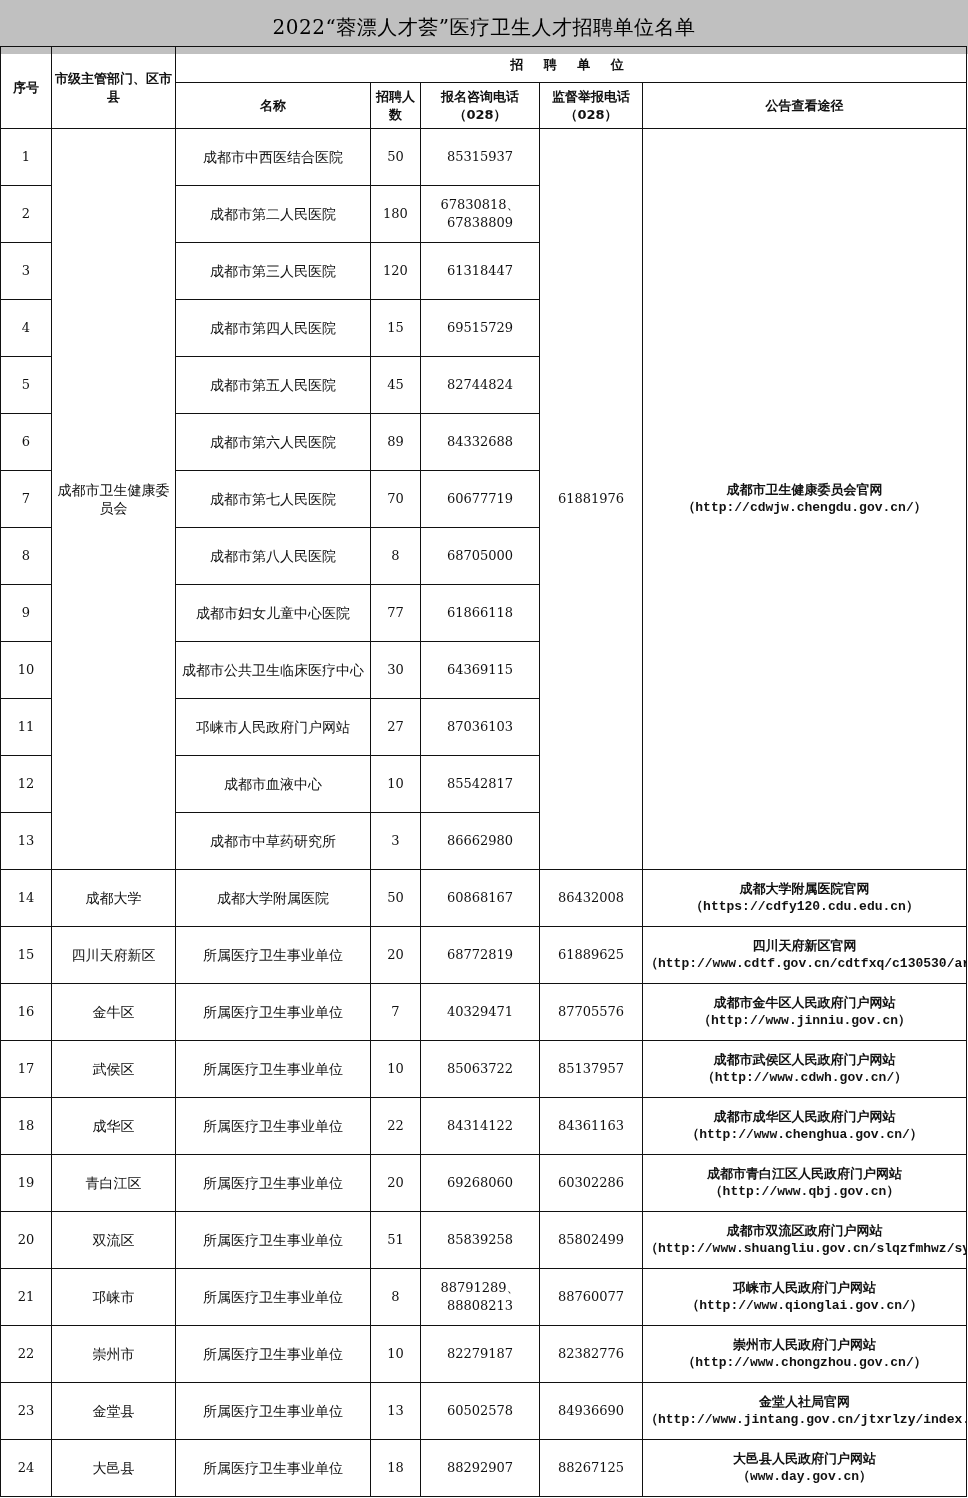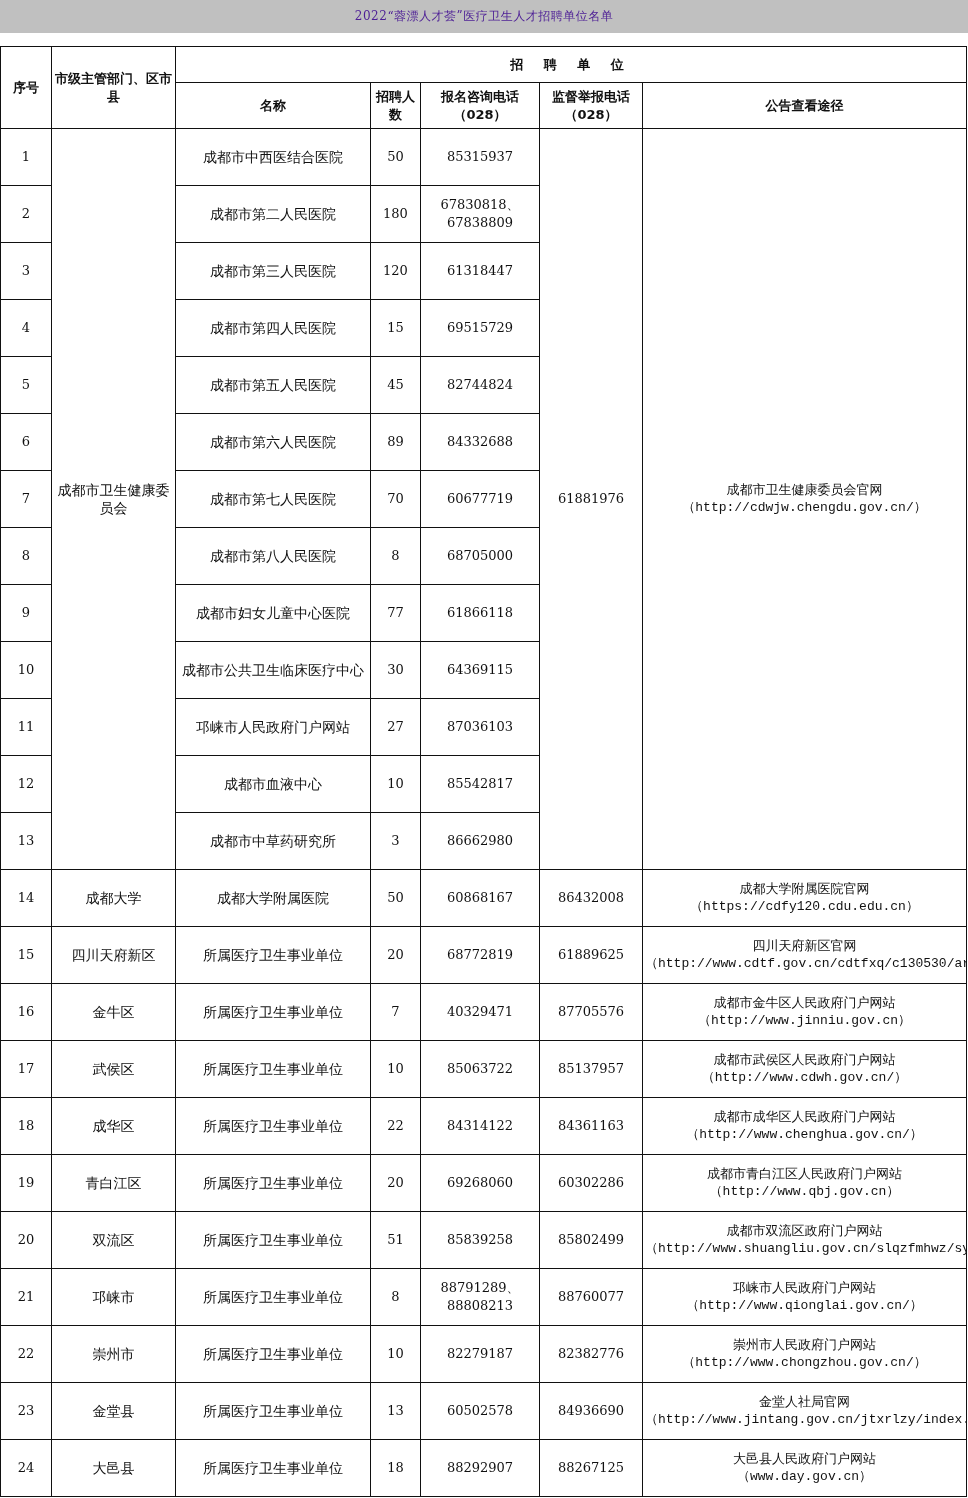--- a/index.html
+++ b/index.html
@@ -1,28 +1,28 @@
 <!DOCTYPE html>
 <html><head>
 <meta charset="utf-8">
 <style>
   html, body { margin: 0; padding: 0; background: #ffffff; }
   body { width: 968px; height: 1498px; position: relative; overflow: hidden;
          font-family: "DejaVu Serif", "Liberation Serif", serif; color: #111; }
-  .title-bar { position: absolute; left: 0; top: 0; width: 968px; height: 33px;
+  .title-bar { position: absolute; left: 0; top: 0; width: 968px; height: 54px;
                background: #c0c0c0; display: flex; align-items: center; justify-content: center;
-               font-size: 12px; color: #4c1d95; letter-spacing: 0.5px; }
+               font-size: 20px; color: #000000; letter-spacing: 0.5px; }
   table.grid { position: absolute; left: 0; top: 46px; border-collapse: collapse;
                table-layout: fixed; width: 966px; }
   table.grid td, table.grid th { border: 1.5px solid #111; text-align: center; vertical-align: middle;
                padding: 0 2px; overflow: hidden; }
   th { font-family: "DejaVu Sans", "Liberation Sans", sans-serif; font-weight: bold; font-size: 13px; line-height: 18px; }
   td { font-size: 14px; line-height: 18px; font-family: "DejaVu Sans", "Liberation Sans", sans-serif; }
   td.num { font-family: "DejaVu Serif", "Liberation Serif", serif; font-size: 13px; }
-  td.url { font-size: 13px; line-height: 18px; }
+  td.url { font-size: 13px; line-height: 18px; font-weight: bold; }
   td.url .u { font-family: "Liberation Mono", "DejaVu Sans Mono", monospace; font-size: 13px; white-space: nowrap; }
   tr.hdr1 { height: 36px; }
   tr.hdr2 { height: 46px; margin-top: 40px; }
   tr.row { height: 57px; }
   .wide-header { letter-spacing: 8px; }
 </style>
 </head>
 <body>
 
 <div class="title-bar">2022“蓉漂人才荟”医疗卫生人才招聘单位名单</div>

